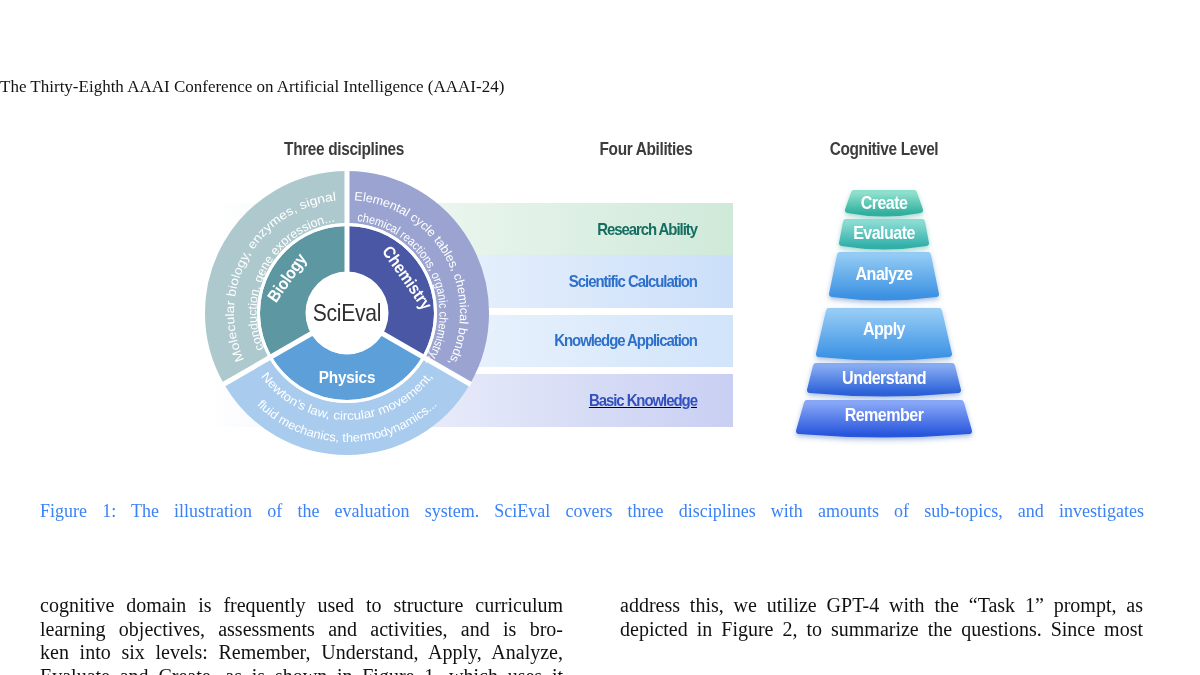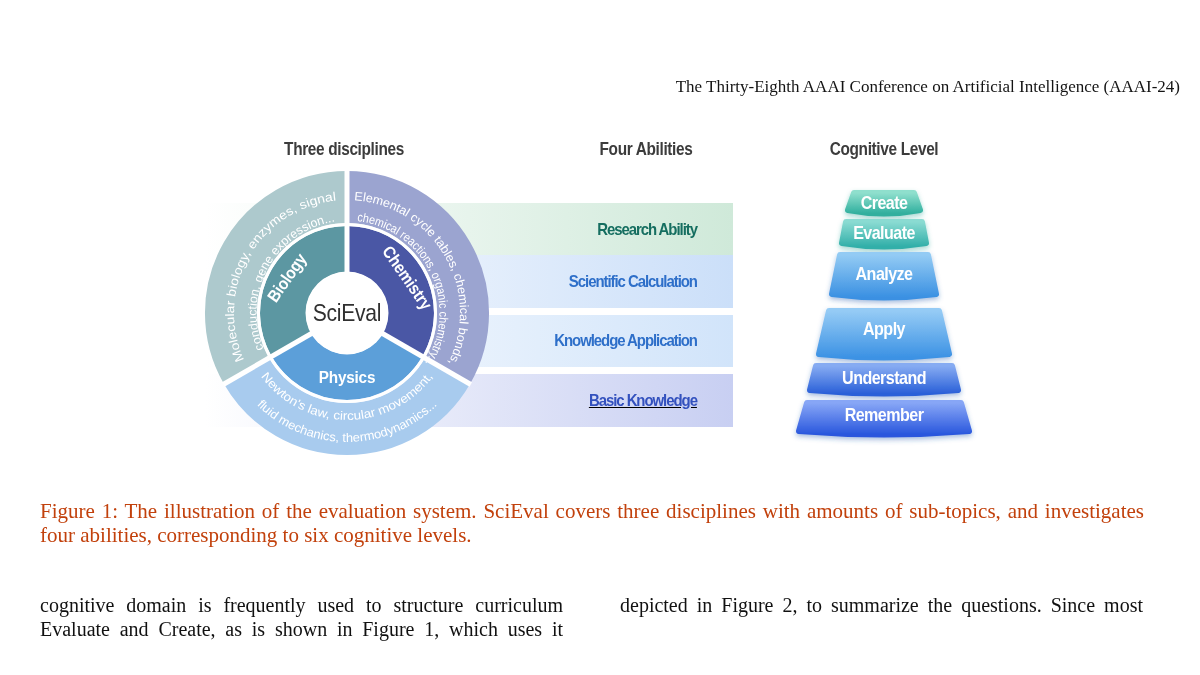--- a/index.html
+++ b/index.html
@@ -1,23 +1,23 @@
 <!DOCTYPE html>
 <html><head>
 <meta charset="utf-8">
 <style>
   html,body{margin:0;padding:0;}
   body{width:1200px;height:675px;background:#fff;overflow:hidden;position:relative;font-family:"Liberation Sans",sans-serif;}
   .abs{position:absolute;}
-  .conf-header{top:77px;left:0;width:1180px;text-align:right;font-family:"Liberation Serif",serif;font-size:17px;color:#141414;}
+  .conf-header{top:77px;left:0;width:1180px;text-align:left;font-family:"Liberation Serif",serif;font-size:17px;color:#141414;}
   .sec-title{top:139px;font-size:17.5px;font-weight:bold;color:#3c3c3c;letter-spacing:-0.4px;transform:translateX(-50%) scaleX(0.88);white-space:nowrap;}
   .bar{left:205px;width:528px;}
   .bar span{display:block;text-align:right;padding-right:41px;font-weight:bold;font-size:17px;letter-spacing:-1.2px;transform:scaleX(0.88);transform-origin:100% 50%;}
   svg{overflow:visible;}
-  .caption{left:40px;top:499px;width:1104px;font-family:"Liberation Serif",serif;font-size:21px;line-height:24.4px;color:#c2410c;}
+  .caption{left:40px;top:499px;width:1104px;font-family:"Liberation Serif",serif;font-size:18px;line-height:24.4px;color:#3b82f6;}
   .jline{text-align:justify;text-align-last:justify;}
   .col{width:523px;top:594px;font-family:"Liberation Serif",serif;font-size:20px;line-height:23.7px;color:#111;}
   .col .jline{height:23.7px;}
 </style>
 </head>
 <body>
 
 <div class="abs conf-header">The Thirty-Eighth AAAI Conference on Artificial Intelligence (AAAI-24)</div>
 
 <div class="abs sec-title" style="left:344px;">Three disciplines</div>
@@ -121,22 +121,24 @@
     <text transform="translate(104,71) scale(0.92,1)">Evaluate</text>
     <text transform="translate(104,112) scale(0.92,1)">Analyze</text>
     <text transform="translate(104,167) scale(0.92,1)">Apply</text>
     <text transform="translate(104,216) scale(0.92,1)">Understand</text>
     <text transform="translate(104,253) scale(0.92,1)">Remember</text>
   </g>
 </svg>
 
 <div class="abs caption">
   <div class="jline">Figure 1: The illustration of the evaluation system. SciEval covers three disciplines with amounts of sub-topics, and investigates</div>
-  <div>four abilities, corresponding to six cognitive levels.</div>
 </div>
 
 <div class="abs col" style="left:40px;">
   <div class="jline">cognitive domain is frequently used to structure curriculum</div>
+  <div class="jline">learning objectives, assessments and activities, and is bro-</div>
+  <div class="jline">ken into six levels: Remember, Understand, Apply, Analyze,</div>
   <div class="jline">Evaluate and Create, as is shown in Figure 1, which uses it</div>
 </div>
 <div class="abs col" style="left:620px;">
+  <div class="jline">address this, we utilize GPT-4 with the “Task 1” prompt, as</div>
   <div class="jline">depicted in Figure 2, to summarize the questions. Since most</div>
 </div>
 
 </body></html>

